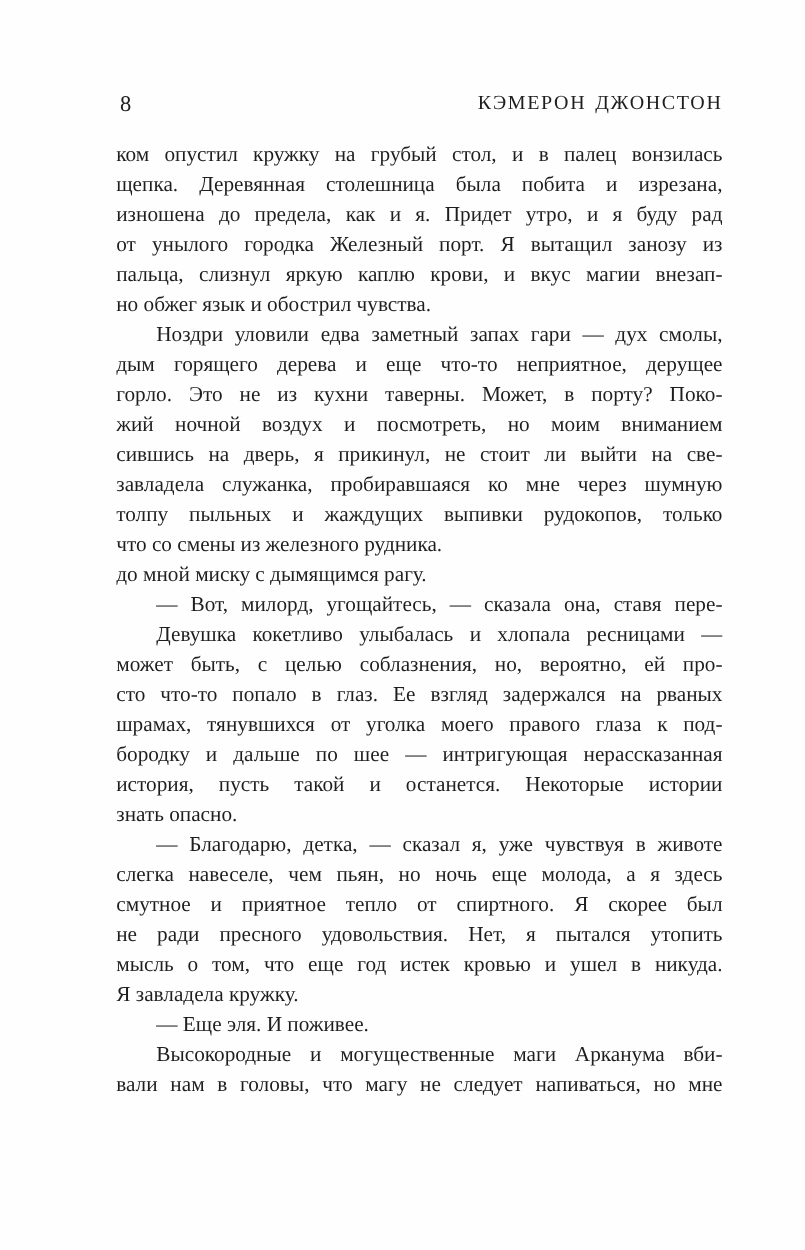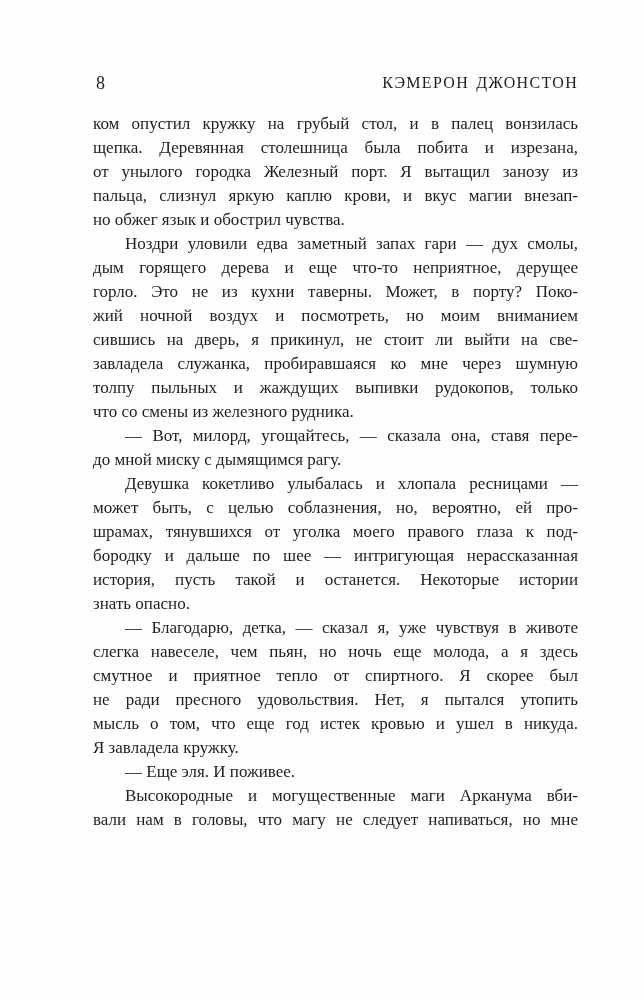--- a/index.html
+++ b/index.html
@@ -66,41 +66,43 @@
 
 <div class="page">
   <div class="page-header">
     <span class="page-number">8</span>
     <span class="running-title">КЭМЕРОН ДЖОНСТОН</span>
   </div>
   <main class="page-text">
       <div class="para">
         <div class="line">ком опустил кружку на грубый стол, и в палец вонзилась</div>
         <div class="line">щепка. Деревянная столешница была побита и изрезана,</div>
+        <div class="line">изношена до предела, как и я. Придет утро, и я буду рад</div>
         <div class="line">от унылого городка Железный порт. Я вытащил занозу из</div>
         <div class="line">пальца, слизнул яркую каплю крови, и вкус магии внезап-</div>
         <div class="line last">но обжег язык и обострил чувства.</div>
       </div>
       <div class="para">
         <div class="line first-indent">Ноздри уловили едва заметный запах гари — дух смолы,</div>
         <div class="line">дым горящего дерева и еще что-то неприятное, дерущее</div>
         <div class="line">горло. Это не из кухни таверны. Может, в порту? Поко-</div>
         <div class="line">жий ночной воздух и посмотреть, но моим вниманием</div>
         <div class="line">сившись на дверь, я прикинул, не стоит ли выйти на све-</div>
         <div class="line">завладела служанка, пробиравшаяся ко мне через шумную</div>
         <div class="line">толпу пыльных и жаждущих выпивки рудокопов, только</div>
         <div class="line last">что со смены из железного рудника.</div>
       </div>
       <div class="para">
+        <div class="line last">до мной миску с дымящимся рагу.</div>
         <div class="line first-indent">— Вот, милорд, угощайтесь, — сказала она, ставя пере-</div>
-        <div class="line last">до мной миску с дымящимся рагу.</div>
       </div>
       <div class="para">
         <div class="line first-indent">Девушка кокетливо улыбалась и хлопала ресницами —</div>
         <div class="line">может быть, с целью соблазнения, но, вероятно, ей про-</div>
+        <div class="line">сто что-то попало в глаз. Ее взгляд задержался на рваных</div>
         <div class="line">шрамах, тянувшихся от уголка моего правого глаза к под-</div>
         <div class="line">бородку и дальше по шее — интригующая нерассказанная</div>
         <div class="line">история, пусть такой и останется. Некоторые истории</div>
         <div class="line last">знать опасно.</div>
       </div>
       <div class="para">
         <div class="line first-indent">— Благодарю, детка, — сказал я, уже чувствуя в животе</div>
         <div class="line">слегка навеселе, чем пьян, но ночь еще молода, а я здесь</div>
         <div class="line">смутное и приятное тепло от спиртного. Я скорее был</div>
         <div class="line">не ради пресного удовольствия. Нет, я пытался утопить</div>

